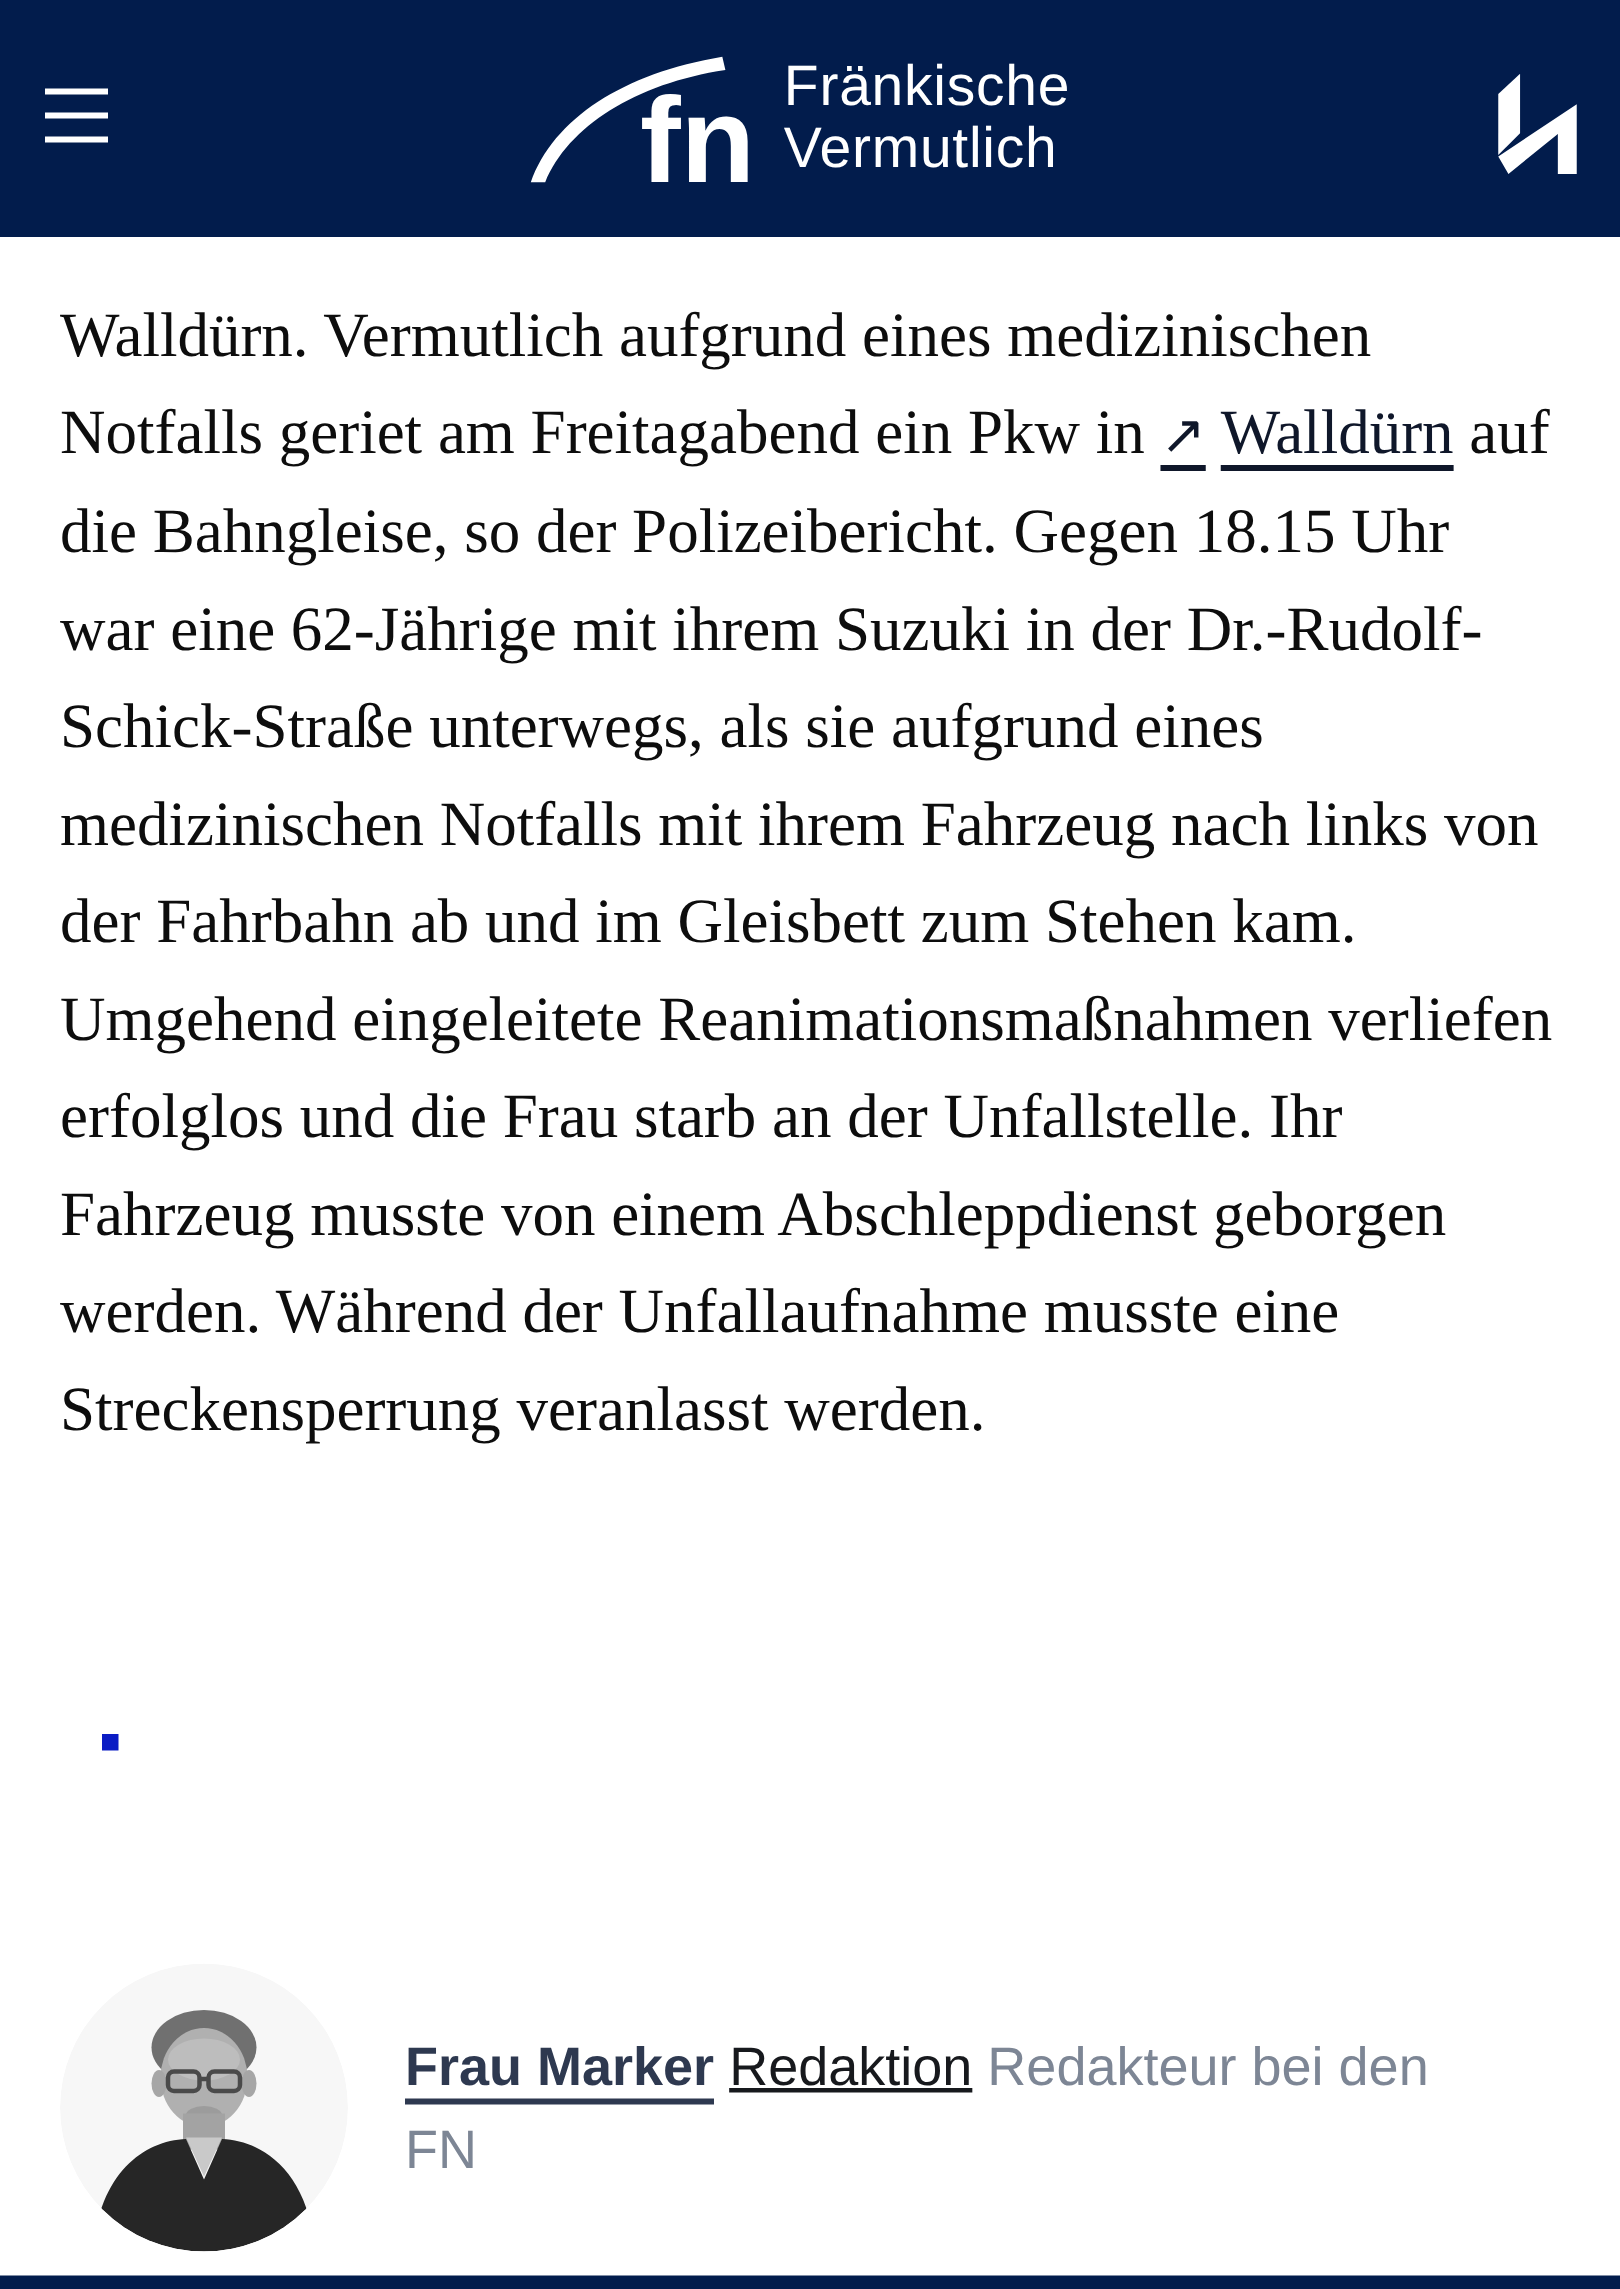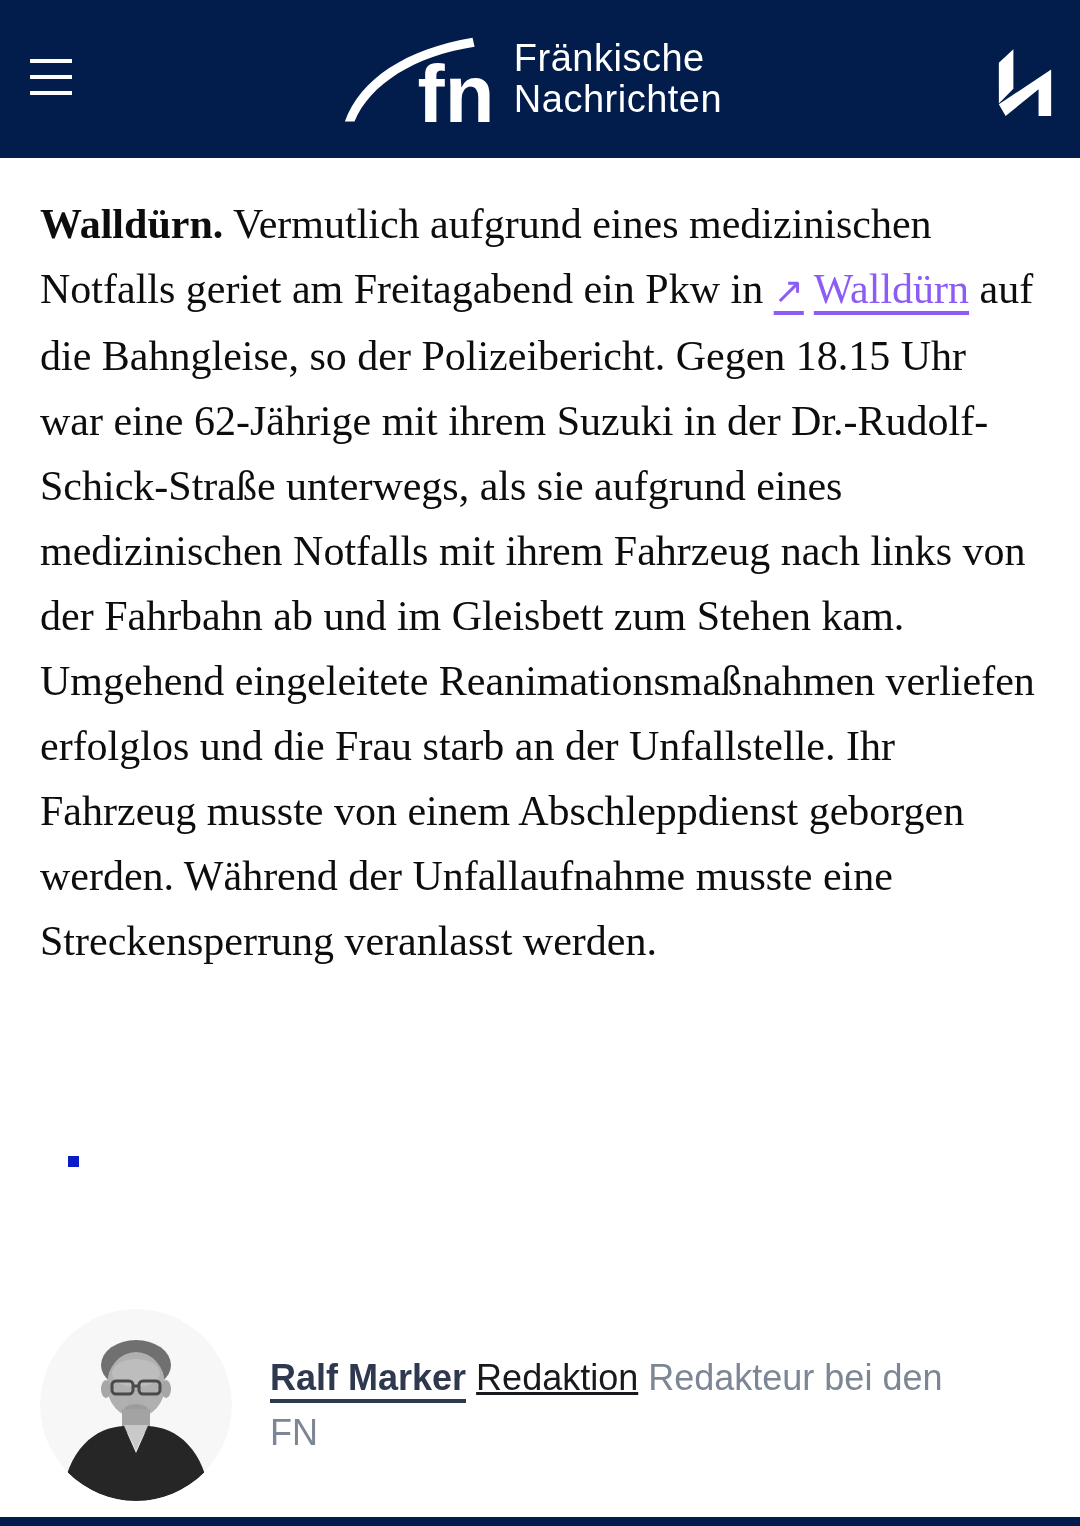--- a/index.html
+++ b/index.html
@@ -29,22 +29,22 @@
     letter-spacing: 0.5px;
   }
   .corner-mark { position: absolute; right: 24px; top: 46px; }
 
   
   .article {
     padding: 34px 42px 0 40px;
     font-family: "Liberation Serif", serif;
     font-size: 42px; line-height: 65px; color: #0d0d0d;
   }
-  .article .lead { font-weight: bold; }
-  .article a.city-link { color: #8b5cf6; text-decoration: none; white-space: nowrap; }
+  .article .lead { font-weight: normal; }
+  .article a.city-link { color: #0f172a; text-decoration: none; white-space: nowrap; }
   .article a.city-link .u {
     text-decoration: underline;
     text-decoration-thickness: 4px;
     text-underline-offset: 8px;
   }
   .article a.city-link .arrow { margin-right: 10px; font-size: 36px; }
 
   
   .empty-bullet {
     position: absolute; left: 68px; top: 1156px;
@@ -84,21 +84,21 @@
     <span class="bar"></span>
   </button>
 
   <div class="brand">
     <svg class="brand-mono" width="162" height="94" viewBox="0 0 236 128" aria-hidden="true">
       <text x="116" y="126" font-family="Liberation Sans, sans-serif" font-weight="bold" font-size="118" fill="#ffffff" textLength="112" lengthAdjust="spacingAndGlyphs">fn</text>
       <path d="M196 4 C100 20 32 64 10 126 L24 126 C46 72 112 30 199 17 Z" fill="#ffffff"></path>
     </svg>
     <div class="brand-word">
       <div>Fränkische</div>
-      <div>Nachrichten</div>
+      <div>Vermutlich</div>
     </div>
   </div>
 
   <svg class="corner-mark" width="62" height="76" viewBox="0 0 64 78" aria-hidden="true">
     <polygon points="5,17 20,3 20,44 5,59" fill="#ffffff"></polygon>
     <path d="M5 60 L59 24 L59 72 L46 72 L46 44.5 L12 72 Z" fill="#ffffff"></path>
   </svg>
 </header>
 
 <main class="article">
@@ -136,19 +136,19 @@
 
         <rect x="82" y="100" width="28" height="24" fill="#a3a3a3"></rect>
 
         <path d="M84 116 L96 142 L108 116 Z" fill="#c9c9c9"></path>
 
         <path d="M22 192 C26 140 56 118 84 117 L96 144 L108 117 C136 118 166 140 170 192 Z" fill="#262626"></path>
       </g>
     </svg>
   </div>
   <div class="author-text">
-    <a class="author-name" href="#">Ralf Marker</a>
+    <a class="author-name" href="#">Frau Marker</a>
     <span> </span><span class="author-dept">Redaktion</span>
     <span class="author-role">Redakteur bei den FN</span>
   </div>
 </section>
 
 <div class="footer-strip"></div>
 
 </body></html>

